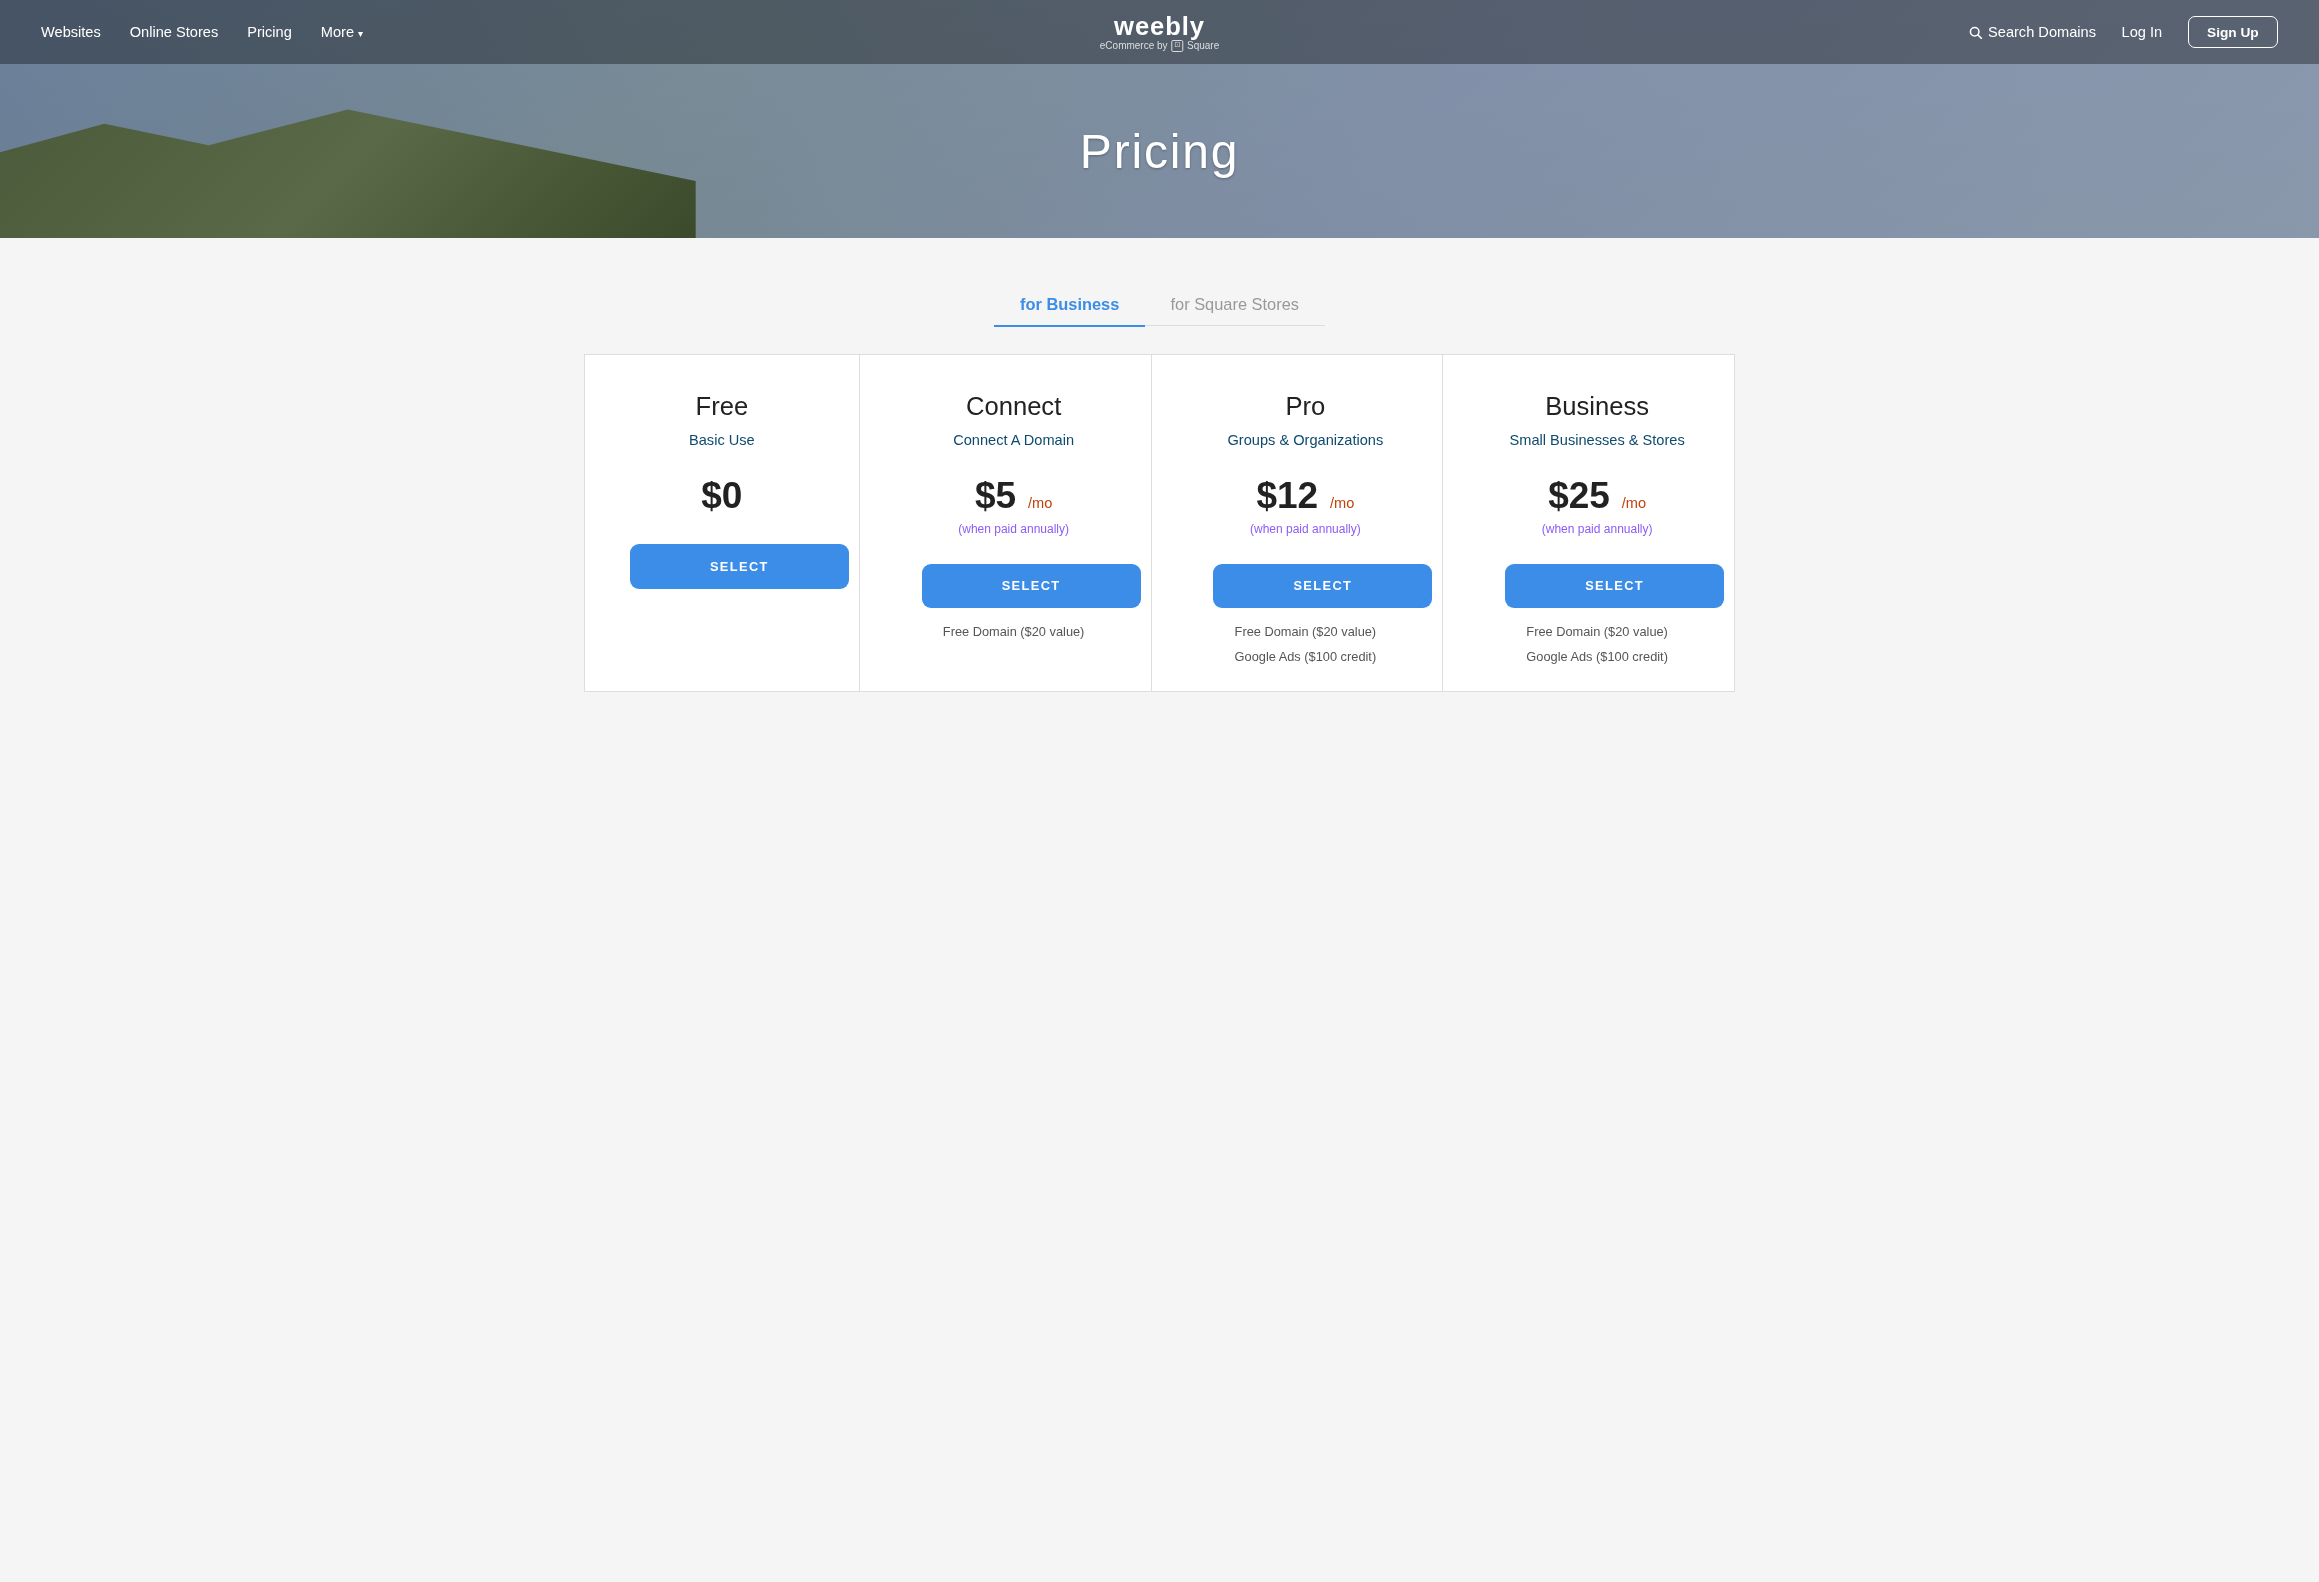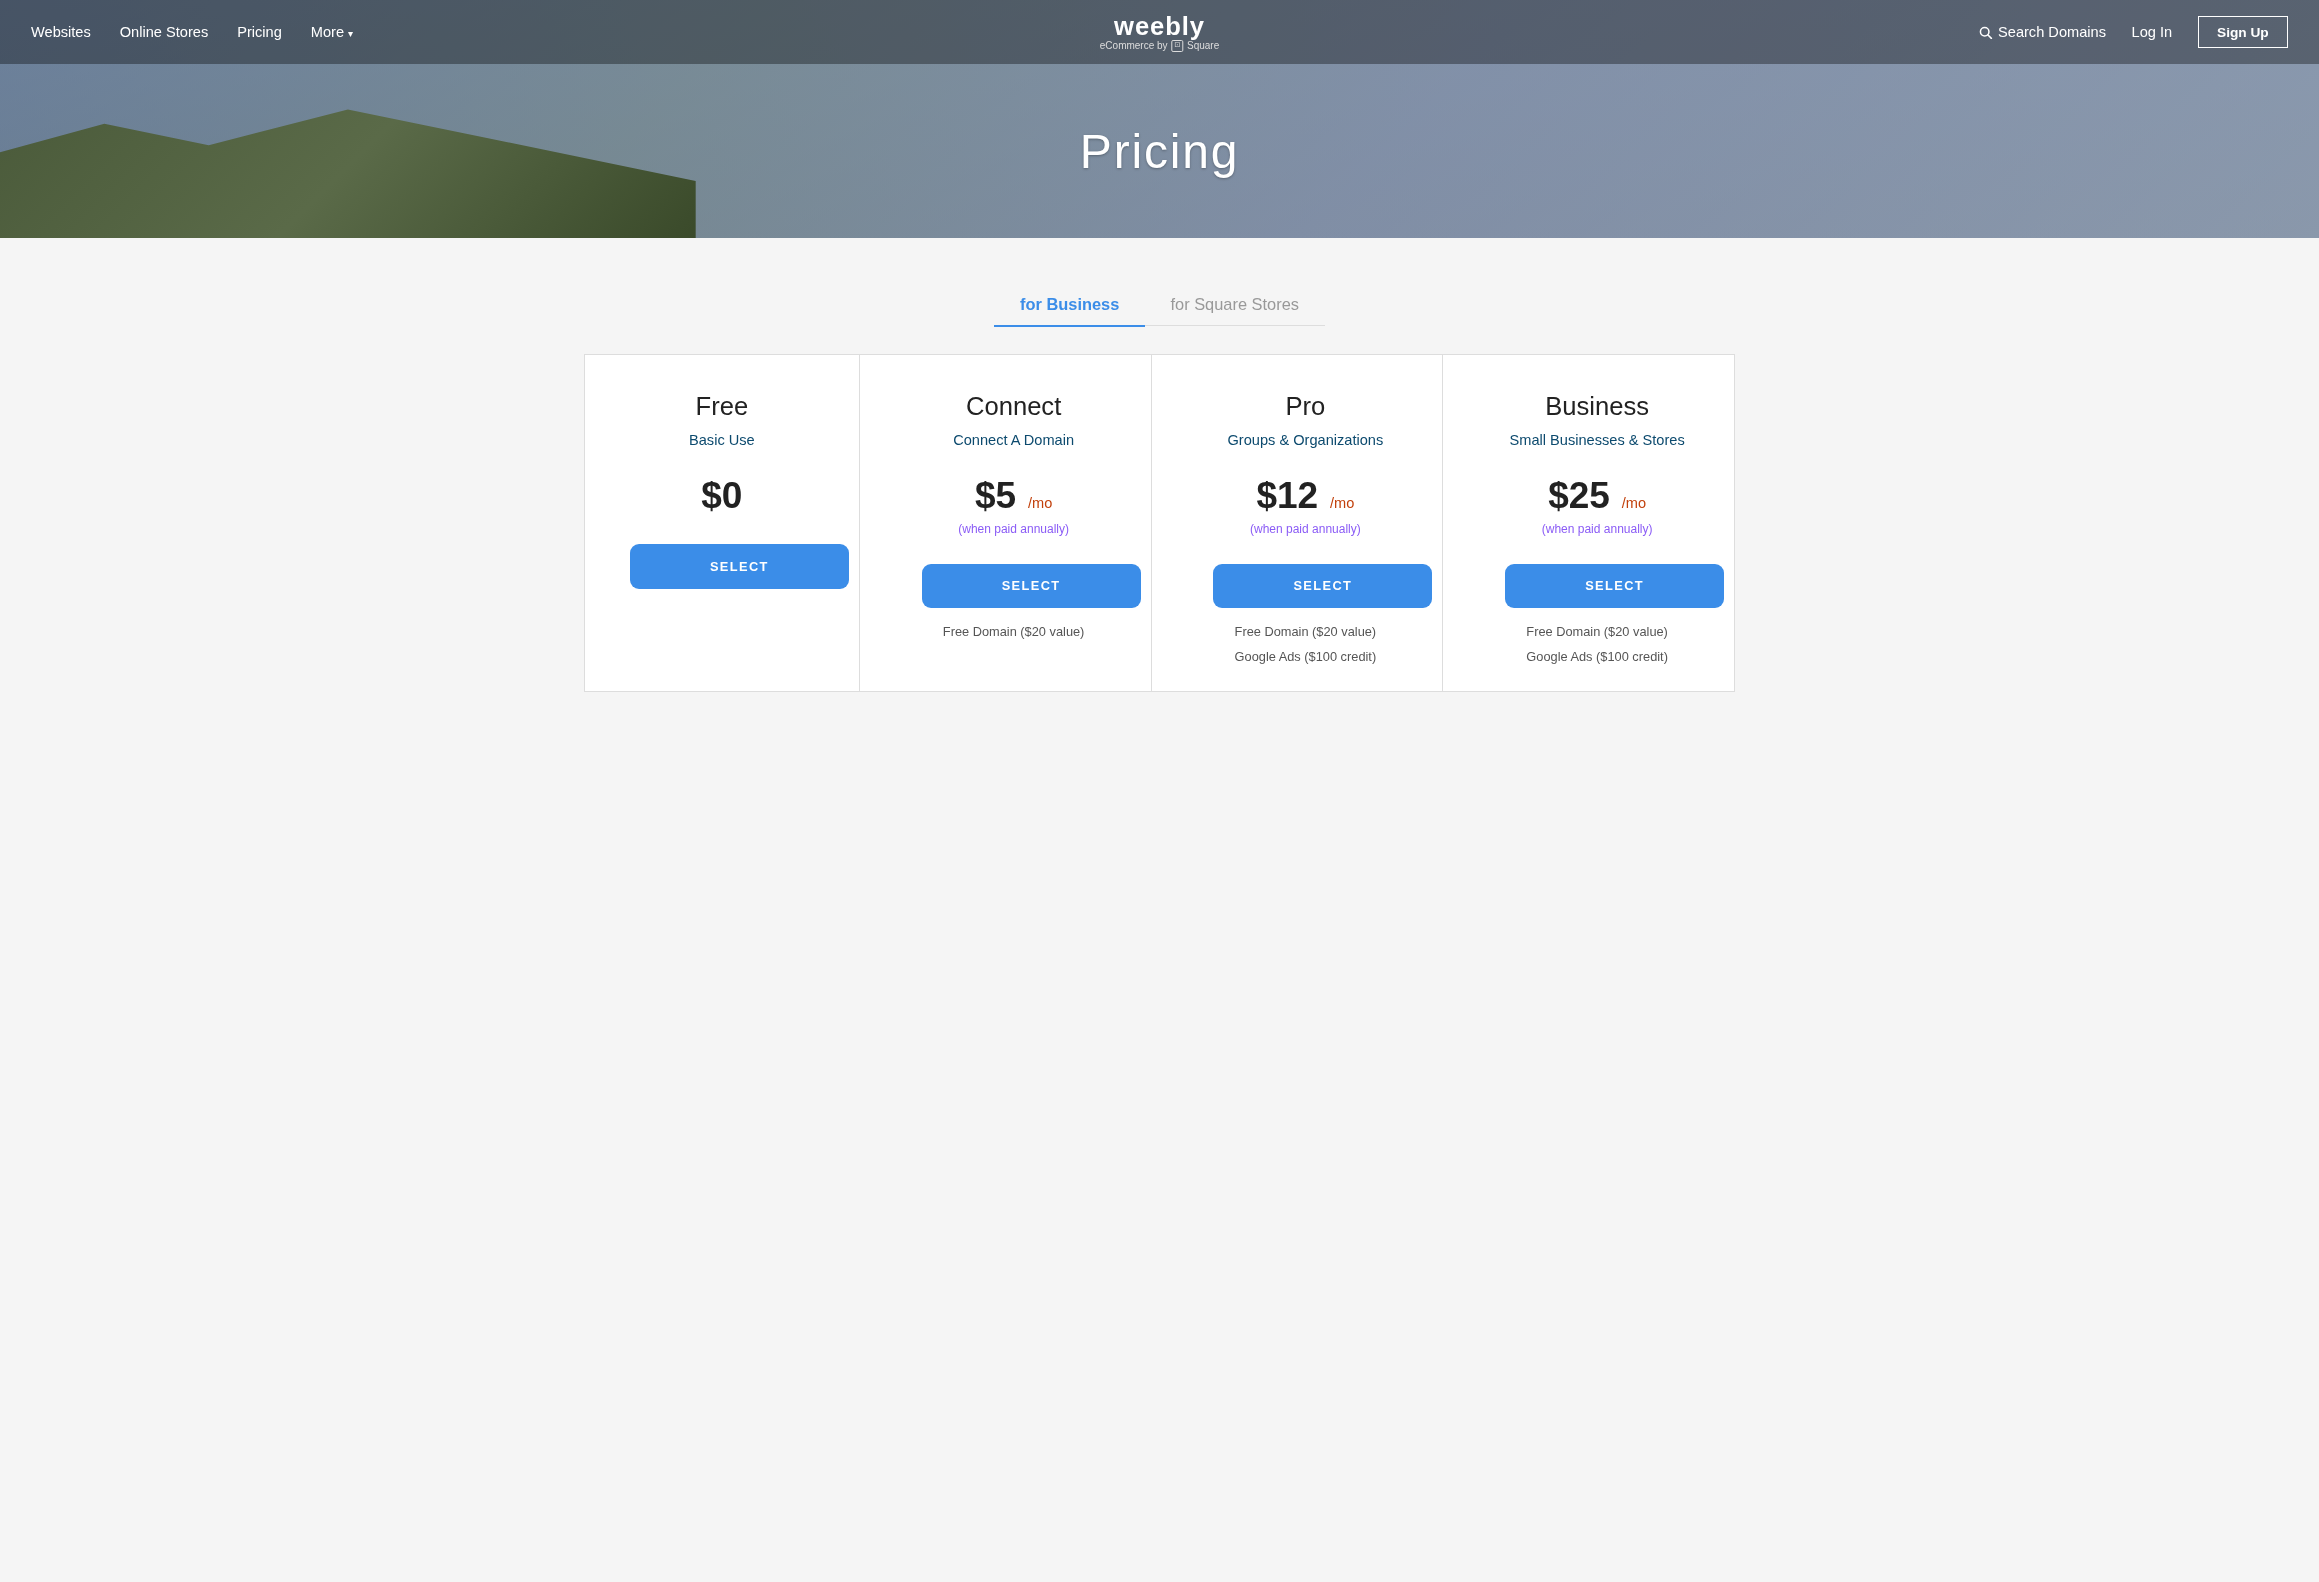--- a/index.html
+++ b/index.html
@@ -10,21 +10,21 @@
       color: #333;
     }
 
     
     nav {
       position: relative;
       z-index: 10;
       display: flex;
       align-items: center;
       justify-content: space-between;
-      padding: 0 31px;
+      padding: 0 41px;
       height: 64px;
       background: rgba(0,0,0,0.35);
     }
 
     .nav-left {
       display: flex;
       align-items: center;
       gap: 29px;
     }
 
@@ -94,21 +94,21 @@
       cursor: pointer;
     }
 
     .search-icon-svg {
       width: 14.6px;
       height: 14.6px;
     }
 
     .btn-signup {
       border: 1.8px solid #fff;
-      border-radius: 0;
+      border-radius: 7px;
       padding: 7.3px 18.3px;
       color: #fff;
       background: transparent;
       font-size: 13.7px;
       font-weight: 600;
       cursor: pointer;
     }
 
     
     .hero {

